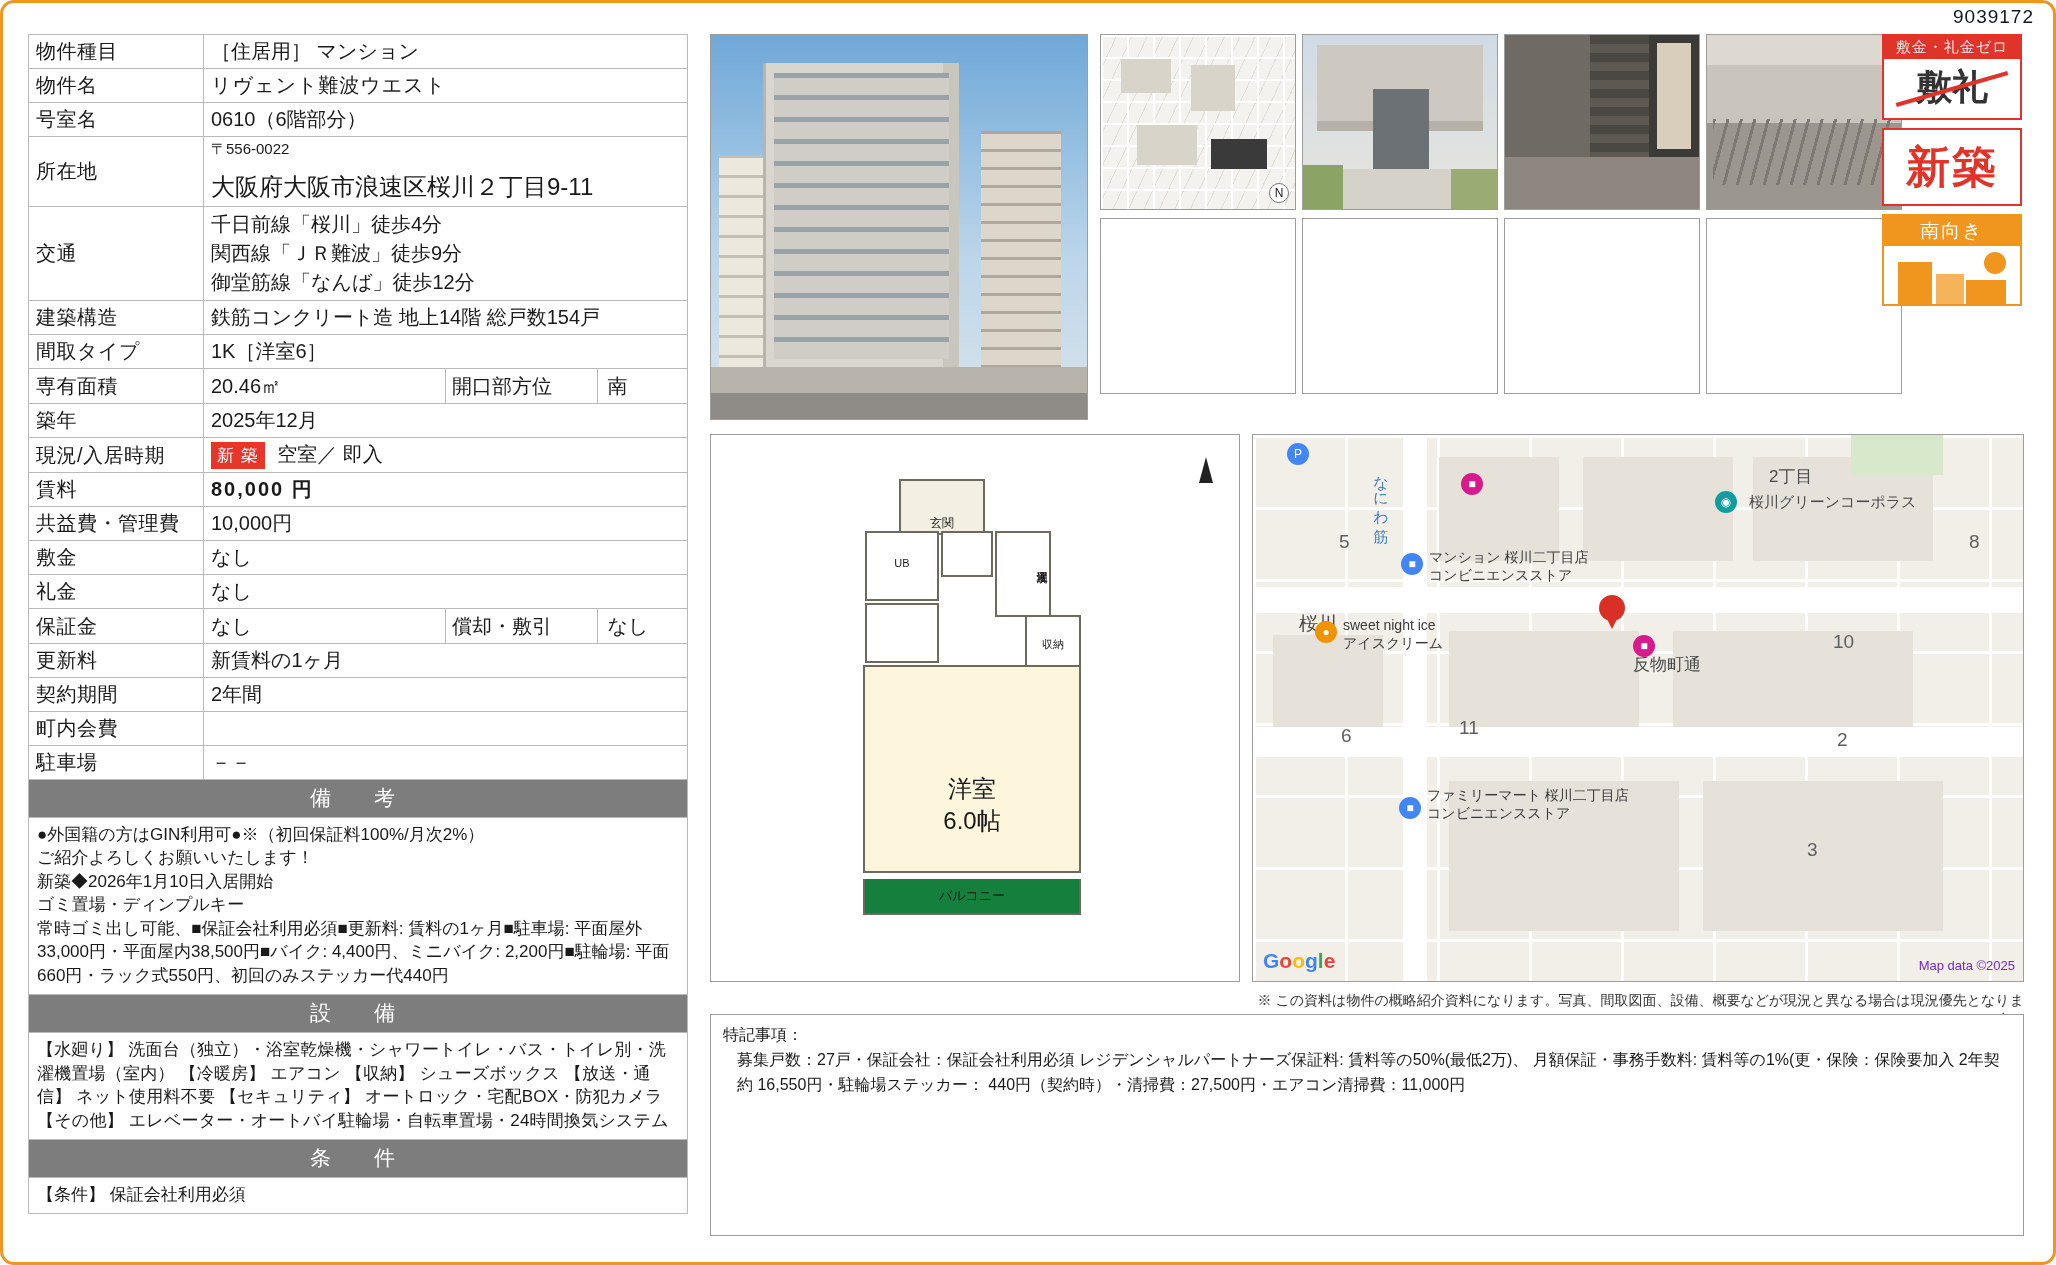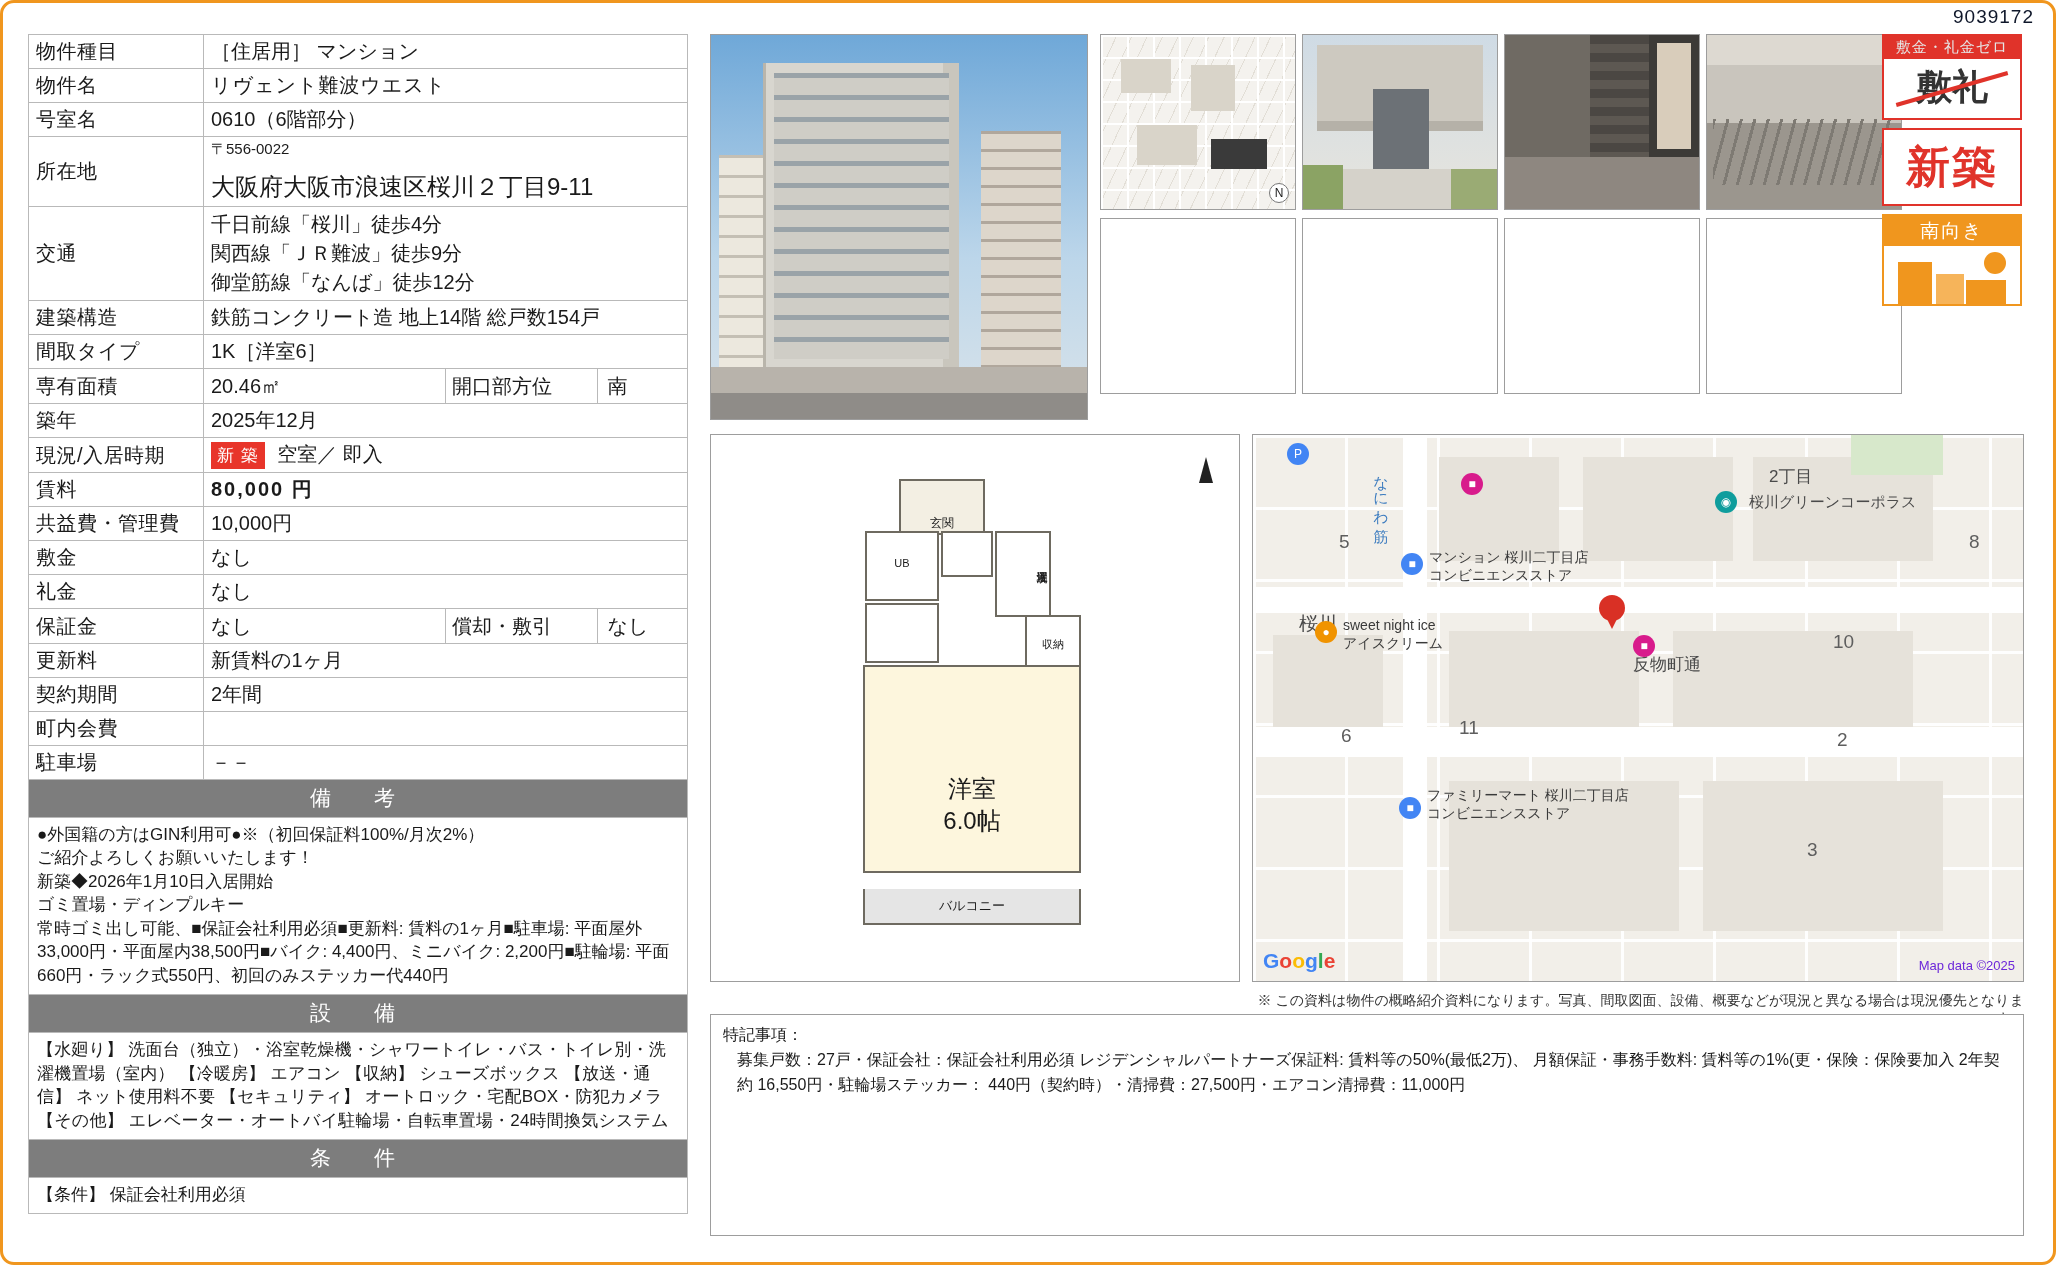--- a/index.html
+++ b/index.html
@@ -218,21 +218,21 @@
     background:#fff;
   }
   .fp-compass { position:absolute; right: 26px; top: 22px; font-size: 22px; }
   .fp-compass .needle { display:block; width:0; height:0; border-left:7px solid transparent; border-right:7px solid transparent; border-bottom:26px solid #222; margin: 0 auto; }
   .fp-wrap { position:absolute; left: 132px; top: 34px; width: 250px; bottom: 36px; }
   .fp-room {
     position:absolute; left: 20px; right: 12px; top: 196px; bottom: 72px;
     background: #fdf6dd; border: 2px solid #6e6a60;
   }
   .fp-room-lbl { position:absolute; left:0; right:0; top: 52%; text-align:center; font-size: 24px; line-height:1.35; }
-  .fp-balcony { position:absolute; left: 20px; right: 12px; bottom: 20px; height: 36px; border: 2px solid #6e6a60; border-top:none; background:#e5e5e5; }
+  .fp-balcony { position:absolute; left: 20px; right: 12px; bottom: 30px; height: 36px; border: 2px solid #6e6a60; border-top:none; background:#15803d; }
   .fp-balcony span { position:absolute; left:0; right:0; top:8px; text-align:center; font-size: 13px; }
   .fp-ent { position:absolute; left: 56px; top: 10px; width: 86px; height: 56px; border:2px solid #6e6a60; background:#f3efe3; }
   .fp-ent span { position:absolute; left:0; right:0; top:18px; text-align:center; font-size:12px;margin-top:16px; }
   .fp-ub { position:absolute; left: 22px; top: 62px; width: 74px; height: 70px; border:2px solid #6e6a60; background:#fff; }
   .fp-ub span { position:absolute; left:0; right:0; top:24px; text-align:center; font-size:11px; }
   .fp-wc { position:absolute; left: 98px; top: 62px; width: 52px; height: 46px; border:2px solid #6e6a60; background:#fff; }
   .fp-kit { position:absolute; left: 22px; top: 134px; width: 74px; height: 60px; border:2px solid #6e6a60; background:#fff; }
   .fp-wash { position:absolute; left: 152px; top: 62px; width: 56px; height: 86px; border:2px solid #6e6a60; background:#fff; }
   .fp-wash span { position:absolute; left:0; right:0; top:30px; text-align:center; font-size:11px; writing-mode: vertical-rl; margin:0 auto; }
   .fp-sb { position:absolute; left: 20px; top: 200px; width: 42px; height: 62px; border:2px solid #6e6a60; background:#fff; }

